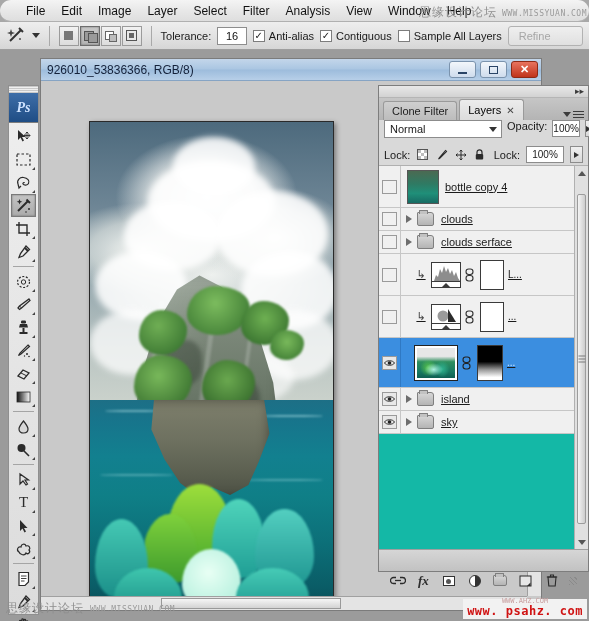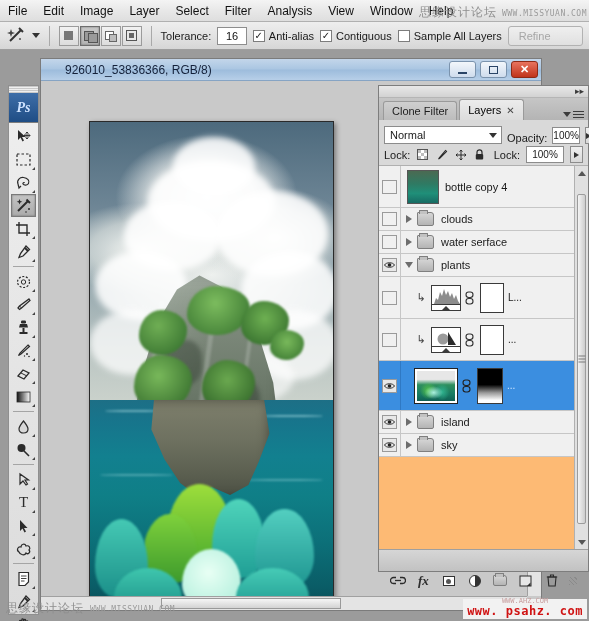--- a/index.html
+++ b/index.html
@@ -11,21 +11,21 @@
     overflow: hidden;
     position: relative;
     color: #1a1a1a;
   }
 
   
   .menubar {
     position: absolute; left: 0; top: 0; width: 589px; height: 22px;
     background: linear-gradient(to bottom, #f4f4f4 0%, #e8e8e8 50%, #dedede 100%);
     border-bottom: 1px solid #b0b0b0;
-    display: flex; align-items: center; padding-left: 0;
+    display: flex; align-items: center; padding-left: 18px; border-radius: 11px;
   }
   .menuitem { padding: 3px 8px; font-size: 12px; color: #111; white-space: nowrap; cursor: default; }
 
   .wm-top {
     position: absolute; right: 2px; top: 4px;
     display: flex; align-items: baseline; gap: 5px;
     pointer-events: none;
   }
   .wm-cn { font-size: 12px; color: #8e8e8e; letter-spacing: 1px; font-family: "DejaVu Sans", sans-serif; }
   .wm-url { font-size: 8px; color: #9a9a9a; letter-spacing: .5px; font-family: "DejaVu Sans Mono", monospace; }
@@ -111,21 +111,21 @@
   
   .docwin {
     position: absolute; left: 40px; top: 58px; width: 502px; height: 553px;
     background: #c9c9c9; border: 1px solid #7b7b7b;
     z-index: 10; overflow: hidden;
   }
   .doc-titlebar {
     height: 22px;
     background: linear-gradient(to bottom,#c3d6ea 0%,#aac6e2 48%,#9dbcdc 52%,#b7cfe8 100%);
     border-bottom: 1px solid #86a4c4;
-    display: flex; align-items: center; padding-left: 24px; position: relative;
+    display: flex; align-items: center; padding-left: 6px; position: relative;
   }
   .doc-title { font-size: 12px; color: #14213a; white-space: nowrap; }
   .win-btns { position: absolute; right: 3px; top: 2px; display: flex; gap: 4px; }
   .wbtn {
     width: 27px; height: 17px; border: 1px solid #7b93ad; border-radius: 3px;
     background: linear-gradient(to bottom,#f3f7fb,#cfdced);
     display: flex; align-items: center; justify-content: center;
   }
   .wbtn.close { background: linear-gradient(to bottom,#e8735e,#c0341c); border-color: #8e2a16; color: #fff; font-size: 11px; font-weight: bold; }
   .wbtn .mini { width: 9px; height: 2px; background: #2a4466; margin-top: 6px; }
@@ -202,36 +202,36 @@
     border: 1px solid #9a9a9a; border-bottom: none;
     border-radius: 3px 3px 0 0; margin-right: 2px;
   }
   .ptab.active { background: linear-gradient(to bottom,#ececec,#dcdcdc); color: #000; height: 21px; }
   .tab-x { font-size: 10px; color: #4a4a4a; }
   .panel-menu { position: absolute; right: 4px; bottom: 2px; display: flex; align-items: center; gap: 2px; }
   .pm-caret { width:0;height:0;border-left:4px solid transparent;border-right:4px solid transparent;border-top:5px solid #3c3c3c; }
   .pm-lines { display:flex; flex-direction:column; gap:2px; }
   .pm-lines i { display:block; width:11px; height:1px; background:#3c3c3c; }
 
-  .blendrow { height: 24px; display: flex; align-items: flex-end; gap: 5px; padding: 0 5px; background: #d9d9d9; }
+  .blendrow { height: 24px; display: flex; align-items: flex-start; gap: 5px; padding: 0 5px; background: #d9d9d9; }
   .combo {
     flex: 0 0 118px; height: 18px; background: #fff; border: 1px solid #8c8c8c;
     display: flex; align-items: center; padding-left: 5px; font-size: 11px; position: relative;
   }
   .combo .arw { position: absolute; right: 4px; top: 6px; width:0;height:0;border-left:4px solid transparent;border-right:4px solid transparent;border-top:5px solid #333; }
   .num-field { width: 38px; height: 17px; background: #fff; border: 1px solid #8c8c8c; font-size: 10px; display: flex; align-items: center; justify-content: center; }
   .stepper { width: 13px; height: 17px; border: 1px solid #8c8c8c; background: linear-gradient(to bottom,#f0f0f0,#d8d8d8); display: flex; align-items: center; justify-content: center; }
   .stepper .arw { width:0;height:0;border-top:3px solid transparent;border-bottom:3px solid transparent;border-left:5px solid #333; }
 
   .lockrow { height: 22px; display: flex; align-items: center; gap: 6px; padding: 0 5px; background: #d9d9d9; border-bottom: 1px solid #b0b0b0; }
   .lock-ico { width: 13px; height: 13px; display: flex; align-items: center; justify-content: center; font-size: 11px; color: #2a2a2a; }
   .checkerico { width:11px;height:11px;border:1px solid #555;
     background: conic-gradient(#fff 0 25%, #bdbdbd 0 50%, #fff 0 75%, #bdbdbd 0); background-size: 6px 6px; }
 
-  .layerlist { flex: 1; background: #fdba74; position: relative; overflow: hidden; }
+  .layerlist { flex: 1; background: #14b8a6; position: relative; overflow: hidden; text-decoration: underline; }
   .layerrow {
     height: 23px; display: flex; align-items: center;
     border-bottom: 1px solid #c6c6c6; background: #f0f0f0; position: relative;
   }
   .layerrow.tall { height: 45px; }
   .layerrow.selected { background: #3b8ee0; color: #fff; }
   .eyecell { width: 22px; height: 100%; display: flex; align-items: center; justify-content: center; border-right: 1px solid #c6c6c6; }
   .eyebox { width: 15px; height: 14px; border: 1px solid #9a9a9a; background: #e8e8e8; display: flex; align-items: center; justify-content: center; }
   .eyebox.off { background: #f0f0f0; }
   .twisty { width: 16px; display: flex; align-items: center; justify-content: center; }
@@ -684,38 +684,23 @@
     </div>
 
     <div class="layerrow">
       <div class="eyecell">
           <span class="eyebox off"></span>
         </div>
       <span class="twisty">
           <span class="tri-r"></span>
         </span>
       <span class="folder"></span>
-      <span class="lname">water serface</span>
-    </div>
-
-    <div class="layerrow">
-      <div class="eyecell">
-        <span class="eyebox">
-          <svg width="11" height="8" viewBox="0 0 11 8">
-              <path d="M0.5 4 C2 1 9 1 10.5 4 C9 7 2 7 0.5 4 Z" fill="none" stroke="#222" stroke-width="0.9"></path>
-              <circle cx="5.5" cy="4" r="1.8" fill="#222"></circle>
-            </svg>
-        </span>
-      </div>
-      <span class="twisty">
-          <span class="tri-d"></span>
-        </span>
-      <span class="folder"></span>
-      <span class="lname">plants</span>
-    </div>
+      <span class="lname">clouds serface</span>
+    </div>
+
 
     <div class="layerrow" style="height:42px;">
       <div class="eyecell">
           <span class="eyebox off"></span>
         </div>
       <span class="clip-arrow indent">↳</span>
       <div class="thumb-adj">
         <svg width="30" height="18" viewBox="0 0 30 18" style="display:block;">
           <path d="M2 18 L4 12 L6 14 L8 6 L10 10 L12 3 L14 9 L16 5 L18 11 L20 7 L22 13 L24 9 L26 15 L28 18 Z" fill="#8d8d8d"></path>
         </svg>

